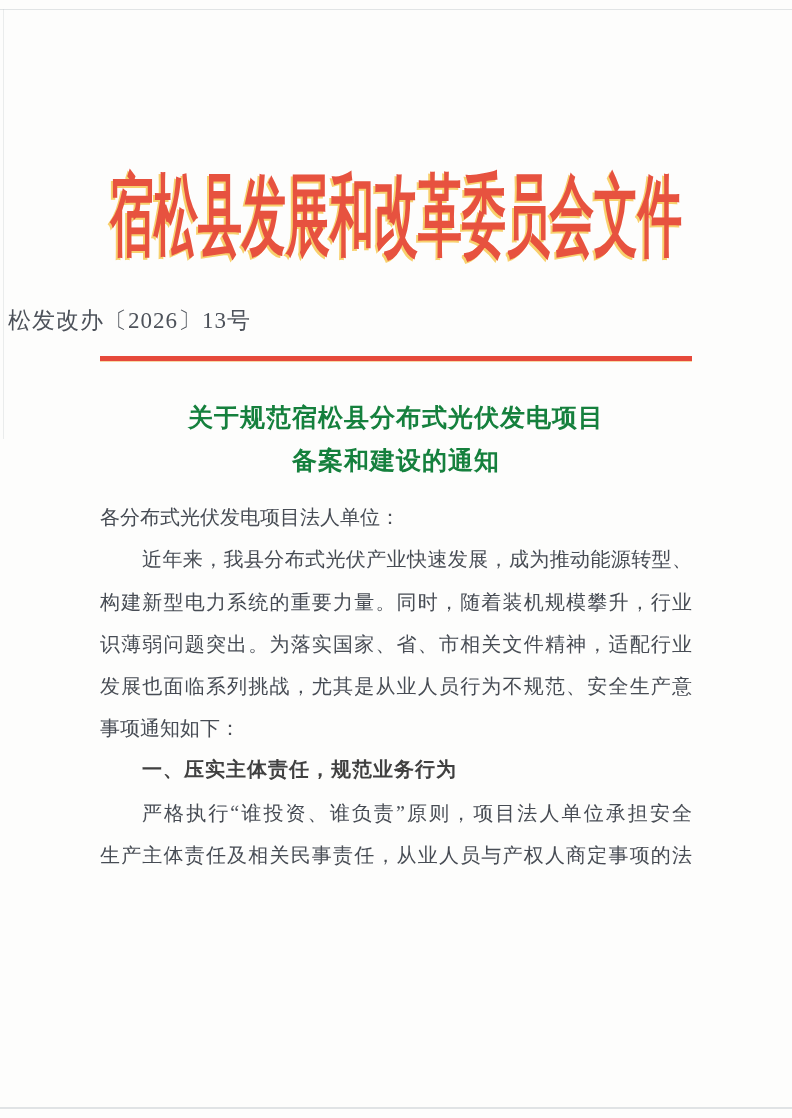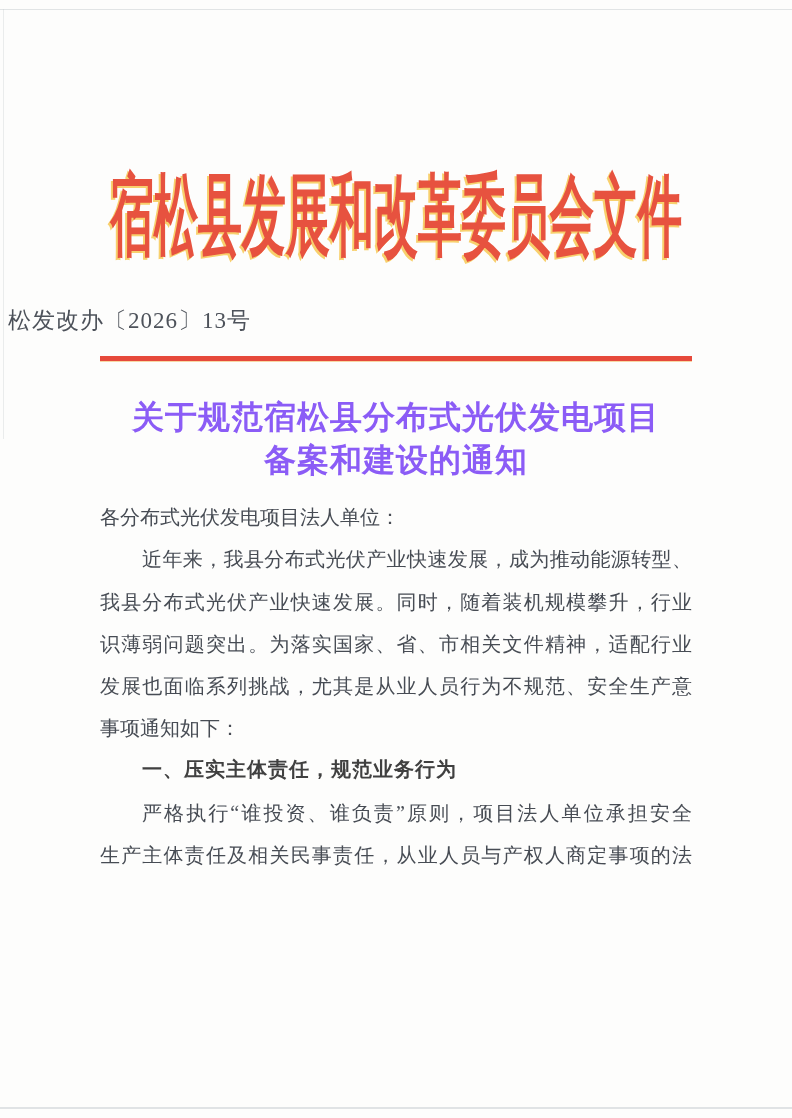--- a/index.html
+++ b/index.html
@@ -57,24 +57,24 @@
     background: #e6493b;
     box-shadow: 0 1px 0 rgba(240,170,60,.45);
   }
 
   .doc-title {
     position: absolute;
     top: 396px; left: 0;
     width: 100%;
     text-align: center;
     font-weight: 700;
-    font-size: 32px;
+    font-size: 25px;
     line-height: 43px;
     letter-spacing: 1px;
-    color: #8b5cf6;
+    color: #15803d;
   }
 
   .body-block {
     position: absolute;
     top: 496px; left: 100px;
     width: 592px;
     font-size: 20px;
     line-height: 42.3px;
     color: #474c54;
   }
@@ -110,21 +110,21 @@
   <div class="red-rule"></div>
 
   <div class="doc-title">
     <div>关于规范宿松县分布式光伏发电项目</div>
     <div>备案和建设的通知</div>
   </div>
 
   <div class="body-block">
     <div class="line">各分布式光伏发电项目法人单位：</div>
     <div class="line indent just">近年来，我县分布式光伏产业快速发展，成为推动能源转型、</div>
-    <div class="line just">我县分布式光伏产业快速发展。同时，随着装机规模攀升，行业</div>
+    <div class="line just">构建新型电力系统的重要力量。同时，随着装机规模攀升，行业</div>
     <div class="line just">识薄弱问题突出。为落实国家、省、市相关文件精神，适配行业</div>
     <div class="line just">发展也面临系列挑战，尤其是从业人员行为不规范、安全生产意</div>
     <div class="line">事项通知如下：</div>
     <div class="line indent heading">一、压实主体责任，规范业务行为</div>
     <div class="line indent just">严格执行“谁投资、谁负责”原则，项目法人单位承担安全</div>
     <div class="line just">生产主体责任及相关民事责任，从业人员与产权人商定事项的法</div>
   </div>
 
 </div>
 

